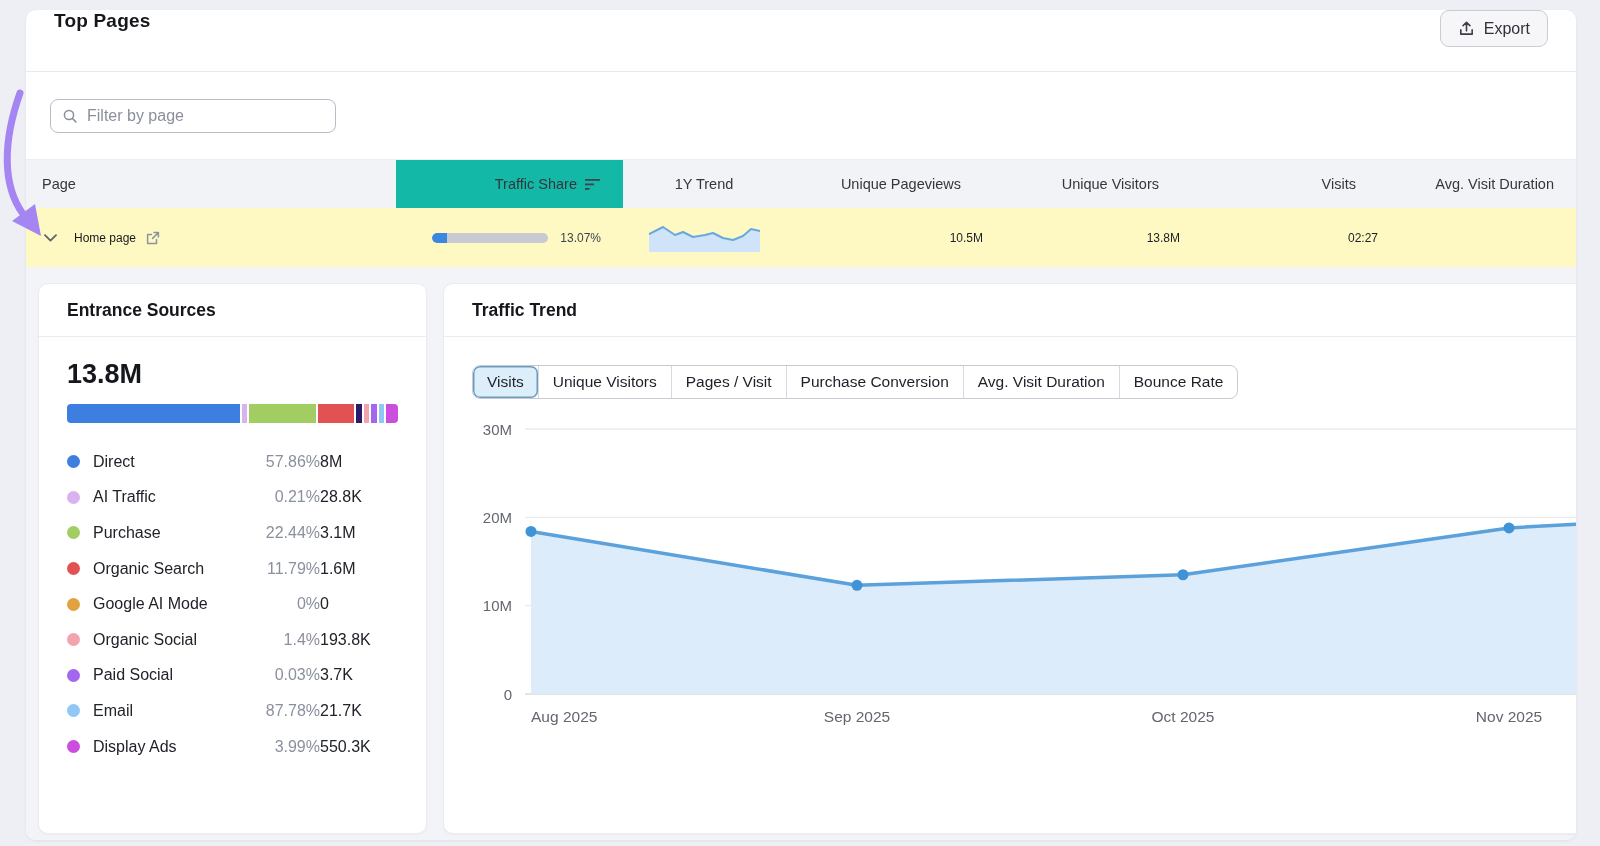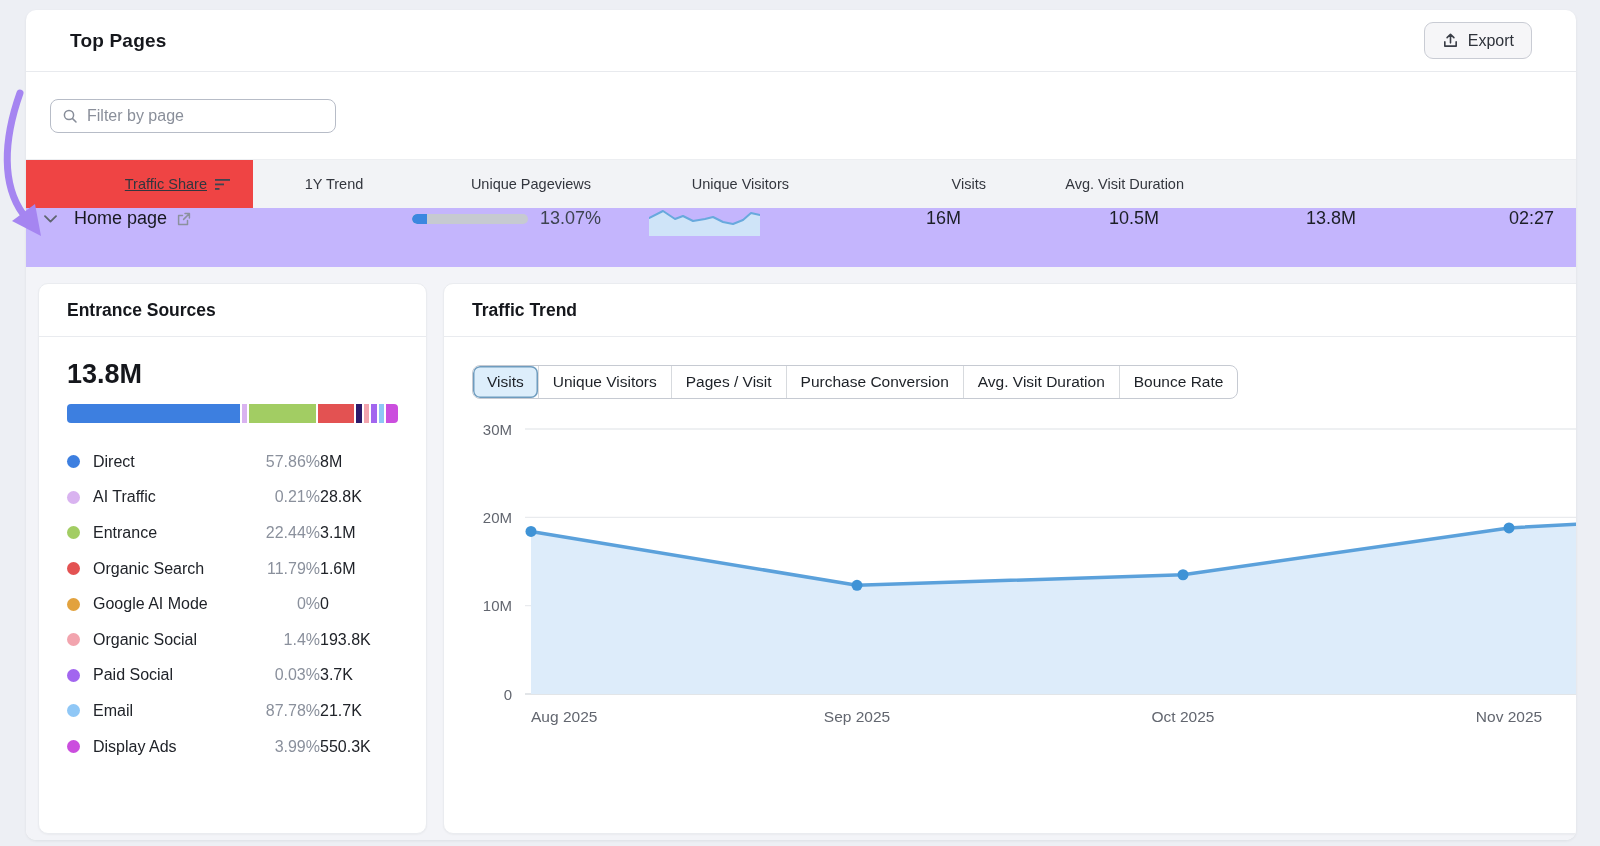--- a/index.html
+++ b/index.html
@@ -16,22 +16,22 @@
     width: 1550px; height: 830px;
     background: #ffffff;
     border-radius: 10px;
     overflow: hidden;
     box-shadow: 0 1px 3px rgba(20,24,35,.07);
     display: flex; flex-direction: column;
   }
   
   .card-header {
     flex: 0 0 62px;
-    display: flex; align-items: center; justify-content: space-between;
-    padding: 0 44px;
+    display: flex; justify-content: space-between;
+    padding: 0 28px;
     border-bottom: 1px solid #e8eaee;
   }
   .card-title { font-size: 19px; font-weight: bold; color: #15171c; letter-spacing:.2px; }
   .export-btn {
     display: flex; align-items: center; gap: 9px;
     height: 37px; padding: 0 17px;
     background: #f6f6f8;
     border: 1px solid #c9ccd4;
     border-radius: 9px;
     font-size: 16px; color: #2e323a;
@@ -61,27 +61,27 @@
   .search-box input::placeholder { color: #8a8f9a; }
   
   .thead {
     flex: 0 0 48px;
     display: flex; align-items: stretch;
     background: #f2f3f6;
     padding-right: 22px;
     font-size: 14.5px; color: #33363e;
   }
   .th { display: flex; align-items: center; }
-  .th.sorted { background: #ef4444; text-decoration: underline; }
+  .th.sorted { background: #14b8a6; }
   .trow {
     flex: 0 0 59px;
-    display: flex; align-items: flex-start;
-    background: #c4b5fd;
+    display: flex; align-items: center;
+    background: #fef9c3;
     padding-right: 22px;
-    font-size: 18px; color: #1c1f26;
+    font-size: 12px; color: #1c1f26;
   }
   .cell { display: flex; align-items: center; }
   .col-page   { width: 370px; padding-left: 16px; }
   .col-share  { width: 227px; justify-content: flex-end; padding-right: 22px; }
   .col-trend  { width: 162px; justify-content: center; }
   .col-up     { width: 176px; justify-content: flex-end; }
   .col-uv     { width: 198px; justify-content: flex-end; }
   .col-visits { width: 197px; justify-content: flex-end; }
   .col-avd    { width: 198px; justify-content: flex-end; }
   .sort-icon { margin-left: 8px; display: inline-flex; }
@@ -194,20 +194,23 @@
         <svg width="16" height="16" viewBox="0 0 16 16" fill="none">
           <circle cx="7" cy="7" r="4.6" stroke="#878d99" stroke-width="1.5"></circle>
           <path d="M10.6 10.6 L14 14" stroke="#878d99" stroke-width="1.5" stroke-linecap="round"></path>
         </svg>
       </span>
       <input type="text" value="" placeholder="Filter by page" style="">
     </div>
   </div>
 
   <div class="thead">
+    <div class="th col-page">
+      <span>Page</span>
+    </div>
     <div class="th col-share sorted">
       <span>Traffic Share</span>
       <span class="sort-icon">
         <svg width="16" height="13" viewBox="0 0 16 13">
           <rect x="0" y="1" width="15" height="1.8" fill="#3f4450"></rect>
           <rect x="0" y="5.5" width="9" height="1.8" fill="#3f4450"></rect>
           <rect x="0" y="10" width="4.5" height="1.8" fill="#3f4450"></rect>
         </svg>
       </span>
     </div>
@@ -248,21 +251,20 @@
         <span class="bar-fill" style="display: block; width: 13.07%; height: 100%; background: rgb(59, 135, 224);"></span>
       </span>
       <span class="share-text">13.07%</span>
     </div>
     <div class="cell col-trend">
       <svg width="111" height="28" viewBox="0 0 111 28">
           <path d="M0,10 L 14,3 L 26,11 L 34,8 L 44,13 L 56,11 L 64,9 L 74,14 L 84,16 L 94,12 L 102,5 L 111,7 L111,28 L0,28 Z" fill="#cfe4f8" stroke="none"></path>
           <path d="M0,10 L 14,3 L 26,11 L 34,8 L 44,13 L 56,11 L 64,9 L 74,14 L 84,16 L 94,12 L 102,5 L 111,7" fill="none" stroke="#68a9dd" stroke-width="2" stroke-linejoin="round" stroke-linecap="round"></path>
         </svg>
     </div>
-    <div class="cell col-up">16M</div>
     <div class="cell col-uv">10.5M</div>
     <div class="cell col-visits">13.8M</div>
     <div class="cell col-avd">02:27</div>
   </div>
 
   <div class="expanded">
 
     <div class="panel panel-entrance">
       <div class="panel-header">Entrance Sources</div>
       <div class="entrance-body">
@@ -288,21 +290,21 @@
 
   <div class="legend-row">
     <span class="dot" style="background: rgb(217, 179, 240);"></span>
     <span class="legend-label">AI Traffic</span>
     <span class="legend-pct">0.21%</span>
     <span class="legend-val">28.8K</span>
   </div>
 
   <div class="legend-row">
     <span class="dot" style="background: rgb(162, 205, 99);"></span>
-    <span class="legend-label">Entrance</span>
+    <span class="legend-label">Purchase</span>
     <span class="legend-pct">22.44%</span>
     <span class="legend-val">3.1M</span>
   </div>
 
   <div class="legend-row">
     <span class="dot" style="background: rgb(227, 82, 82);"></span>
     <span class="legend-label">Organic Search</span>
     <span class="legend-pct">11.79%</span>
     <span class="legend-val">1.6M</span>
   </div>

